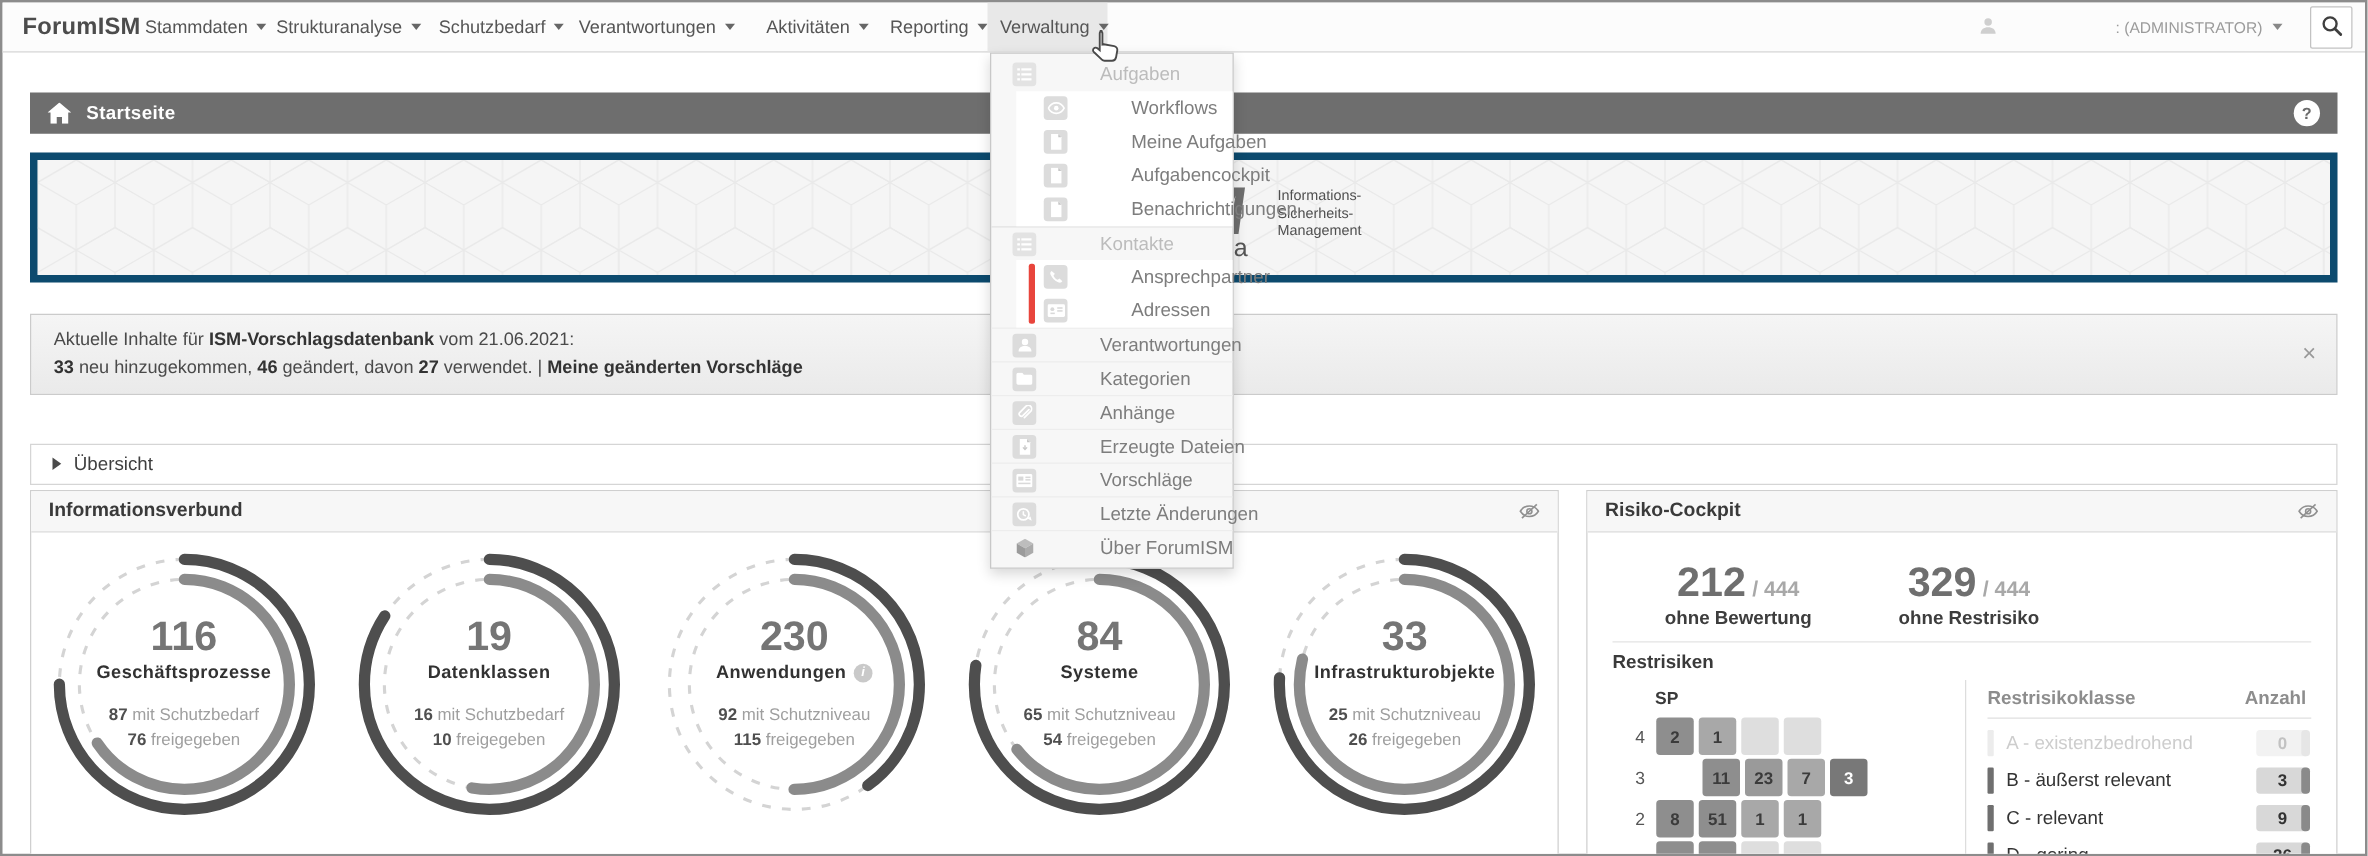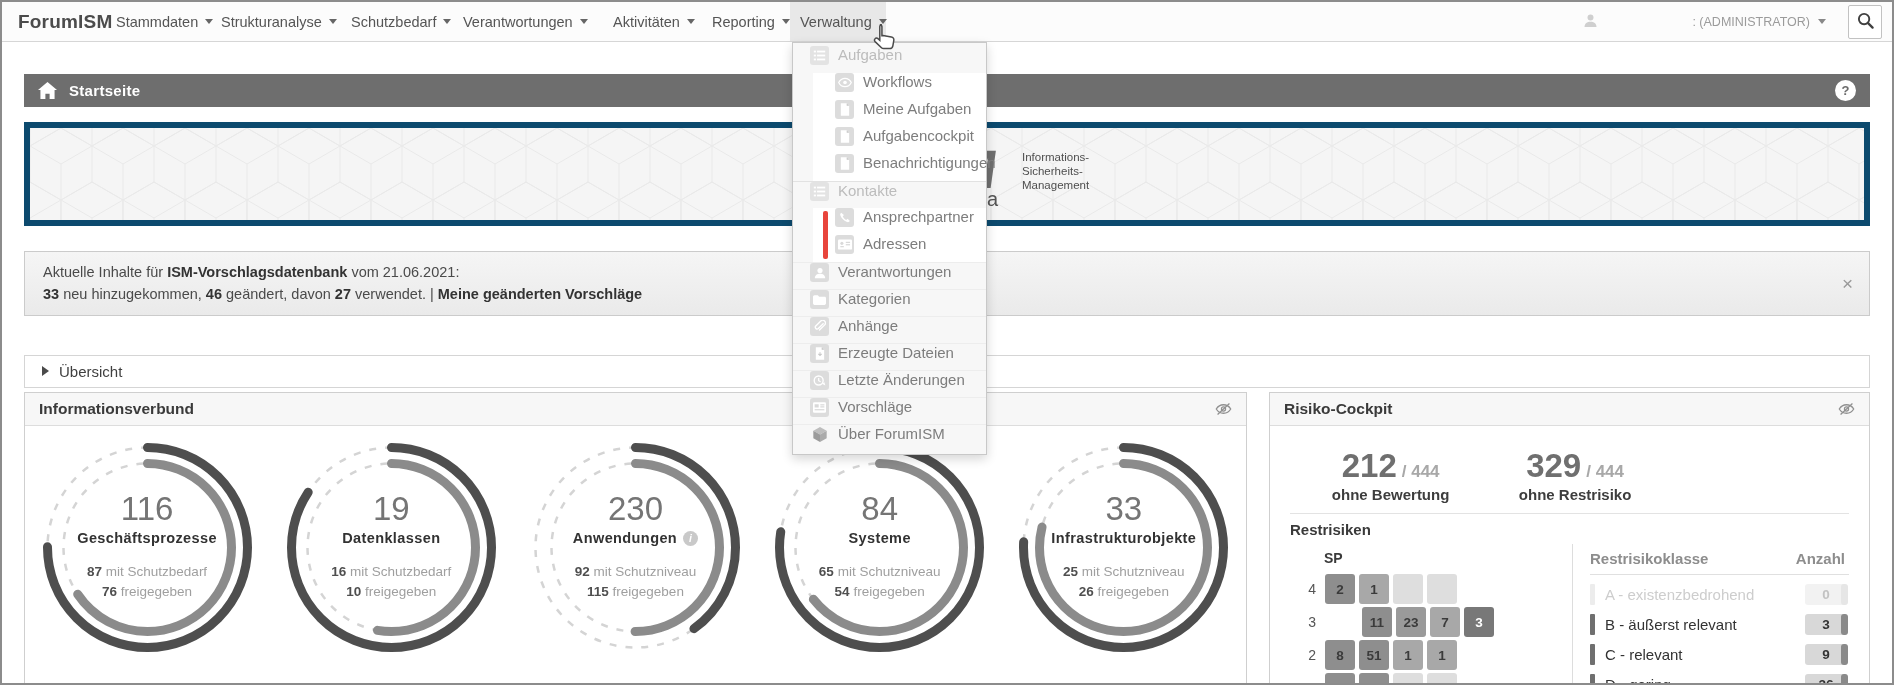--- a/index.html
+++ b/index.html
@@ -20,21 +20,21 @@
   .menu .nav-item:nth-child(7){width:96px}
   .nav-item.active { background:#e8e8e8; }
   .caret { display:inline-block; margin-left:7px; width:0; height:0; border-left:4px solid transparent; border-right:4px solid transparent; border-top:5px solid #666; }
   .nav-right { margin-left:auto; display:flex; align-items:center; padding-right:10px; font-size:12.5px; color:#9b9b9b; gap:6px; }
   .user-blank { display:inline-block; width:82px; height:14px; }
   .user-caret { border-top-color:#888; margin-left:2px; }
   .search-btn { width:34px; height:34px; border:1px solid #c2c2c2; border-radius:2px; background:#fff; display:flex; align-items:center; justify-content:center; margin-left:16px; cursor:pointer; }
 
   
   .dropdown { position:absolute; left:790px; top:40px; width:195px; background:#f7f7f7; border:1px solid #c8c8c8; box-shadow:0 4px 10px rgba(0,0,0,.16); z-index:40; padding:3px 0; }
-  .dd-row { height:27px; display:flex; align-items:flex-start; font-size:15px; color:#7d7d7d; cursor:pointer; }
+  .dd-row { height:27px; display:flex; align-items:center; font-size:15px; color:#7d7d7d; cursor:pointer;gap:42px; }
   .dd-header { color:#bcbcbc; padding-left:17px; cursor:default; }
   .dd-header.sep { border-top:1px solid #e2e2e2; }
   .dd-group { background:#fff; margin-left:20px; position:relative; }
   .dd-group .dd-row { padding-left:22px; }
   .dd-item { padding-left:17px; border-top:1px solid #ededed; }
   .dd-label { margin-left:9px; white-space:nowrap; }
   .dd-ico { width:19px; height:19px; border-radius:3px; background:#dcdcdc; display:inline-flex; align-items:center; justify-content:center; flex:none; }
   .dd-ico.hdr { background:#e3e3e3; }
   .dd-ico.bare { background:transparent; }
   .red-ind { position:absolute; left:10px; top:3px; bottom:3px; width:5px; background:#e8453c; border-radius:2px; z-index:2; }
@@ -66,21 +66,21 @@
   .panel { border:1px solid #cfcfcf; background:#fff; display:flex; flex-direction:column; }
   .panel-info { width:1223px; flex:none; }
   .panel-risk { flex:1; }
   .panel-header { height:33px; flex:none; background:#f7f7f7; border-bottom:1px solid #ddd; display:flex; align-items:center; padding:0 14px; font-size:15.5px; font-weight:bold; color:#3a3a3a; }
   .eye-toggle { margin-left:auto; display:flex; cursor:pointer; }
 
   
   .gauges { display:flex; justify-content:space-around; padding-top:14px; }
   .gauge { position:relative; width:215px; height:215px; }
   .gauge-center { position:absolute; inset:0; display:flex; flex-direction:column; align-items:center; justify-content:center; text-align:center; }
-  .g-num { font-size:33px; font-weight:normal; color:#757575; line-height:1; }
+  .g-num { font-size:33px; font-weight:bold; color:#757575; line-height:1; }
   .g-label { font-size:14.5px; font-weight:bold; color:#323232; letter-spacing:.4px; margin-top:5px; display:flex; align-items:center; }
   .g-stats { margin-top:16px; font-size:13.5px; color:#9f9f9f; line-height:1.5; }
   .g-stats .n { font-weight:bold; color:#4f4f4f; }
   .info-dot { display:inline-flex; width:15px; height:15px; border-radius:50%; background:#c9c9c9; color:#fff; font-size:10.5px; font-weight:bold; font-style:italic; align-items:center; justify-content:center; margin-left:6px; cursor:pointer; }
 
   
   .risk-body { padding:0 20px; display:flex; flex-direction:column; flex:1; }
   .risk-stats { display:flex; padding-top:22px; }
   .rs-col { text-align:center; }
   .rs-col:nth-child(1){width:36%} .rs-col:nth-child(2){width:30%} .rs-col:nth-child(3){width:34%}
@@ -287,39 +287,39 @@
           <svg viewBox="0 0 12 15" width="10" height="13">
             <path d="M1 0 h7 l3 3 v12 h-10z" fill="#fff"></path>
             <path d="M8 0 l3 3 h-3z" fill="#c6c6c6"></path>
             <path d="M6 6 v4 M4 8 l2 2 2-2" stroke="#c9c9c9" stroke-width="1.3" fill="none"></path>
           </svg>
         </span>
         <span class="dd-label">Erzeugte Dateien</span>
       </div>
       <div class="dd-row dd-item">
         <span class="dd-ico">
-          <svg viewBox="0 0 16 16" width="13" height="13">
-            <circle cx="7" cy="8" r="5.5" fill="none" stroke="#fff" stroke-width="1.7"></circle>
-            <path d="M7 5 v3.2 l2.4 1.4" stroke="#fff" stroke-width="1.5" fill="none"></path>
-            <path d="M11 12 l4.2 2.2 -1.2-4.2z" fill="#fff"></path>
-          </svg>
-        </span>
-        <span class="dd-label">Letzte Änderungen</span>
-      </div>
-      <div class="dd-row dd-item">
-        <span class="dd-ico">
           <svg viewBox="0 0 16 13" width="13" height="11">
             <rect x="0" y="0" width="16" height="13" rx="1.5" fill="#fff"></rect>
             <rect x="2" y="2.5" width="5" height="4" fill="#d9d9d9"></rect>
             <rect x="9" y="2.5" width="5" height="1.5" fill="#d9d9d9"></rect>
             <rect x="9" y="5" width="5" height="1.5" fill="#d9d9d9"></rect>
             <rect x="2" y="8.5" width="12" height="1.5" fill="#d9d9d9"></rect>
           </svg>
         </span>
         <span class="dd-label">Vorschläge</span>
+      </div>
+      <div class="dd-row dd-item">
+        <span class="dd-ico">
+          <svg viewBox="0 0 16 16" width="13" height="13">
+            <circle cx="7" cy="8" r="5.5" fill="none" stroke="#fff" stroke-width="1.7"></circle>
+            <path d="M7 5 v3.2 l2.4 1.4" stroke="#fff" stroke-width="1.5" fill="none"></path>
+            <path d="M11 12 l4.2 2.2 -1.2-4.2z" fill="#fff"></path>
+          </svg>
+        </span>
+        <span class="dd-label">Letzte Änderungen</span>
       </div>
       <div class="dd-row dd-item">
         <span class="dd-ico bare">
           <svg viewBox="0 0 16 18" width="14" height="15">
             <path d="M8 0 L16 4.5 L8 9 L0 4.5z" fill="#bdbdbd"></path>
             <path d="M8 9 v9 L0 13.5 V4.5z" fill="#9b9b9b"></path>
             <path d="M8 9 v9 L16 13.5 V4.5z" fill="#ababab"></path>
           </svg>
         </span>
         <span class="dd-label">Über ForumISM</span>

